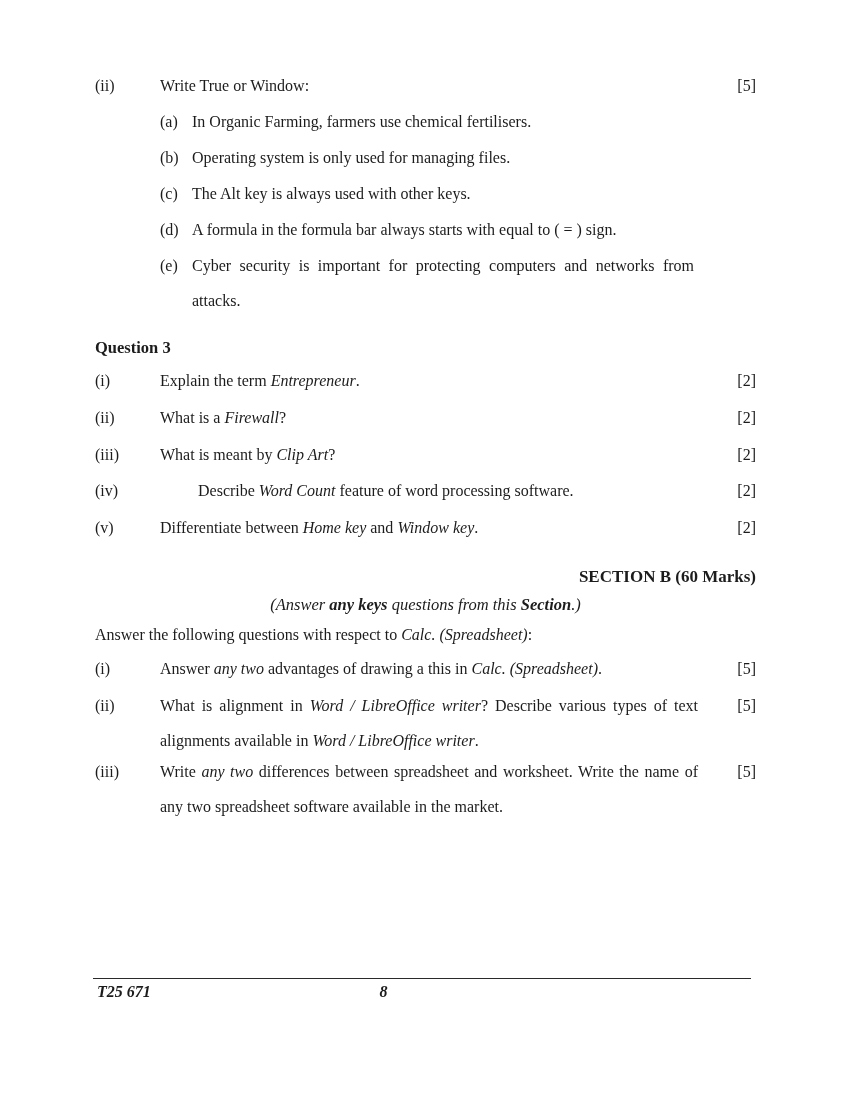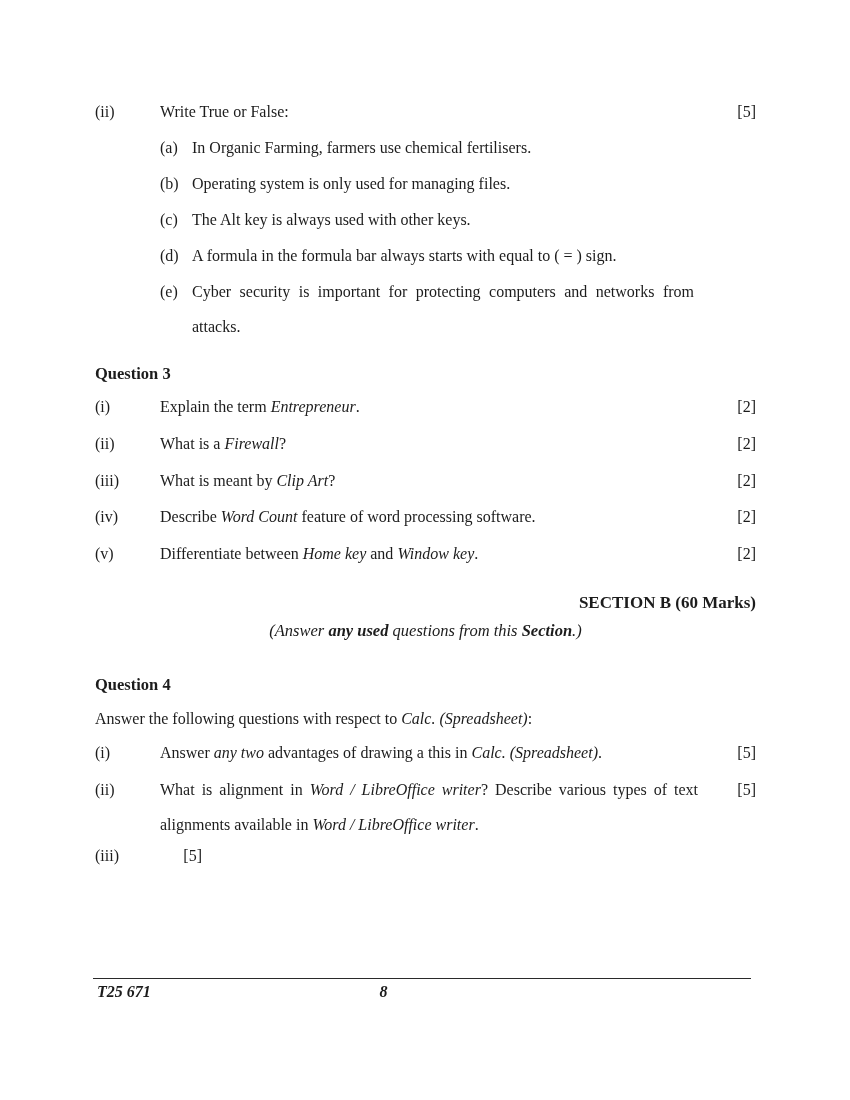--- a/index.html
+++ b/index.html
@@ -7,21 +7,21 @@
     width: 850px; height: 1100px;
     background: #ffffff;
     font-family: "Liberation Serif", serif;
     color: #1c1c1c;
     position: relative;
     overflow: hidden;
   }
   .page {
     position: relative;
     width: 850px; height: 1100px;
-    padding: 94px 94px 0 95px;
+    padding: 68px 94px 0 95px;
     box-sizing: border-box;
     font-size: 16px;
     line-height: 35px;
   }
   
   .q-row { display: flex; align-items: flex-start; }
   .q-num { width: 65px; flex-shrink: 0; }
   .q-text { flex: 1 1 auto; padding-right: 16px; text-align: justify; }
   .q-marks { width: 42px; flex-shrink: 0; text-align: right; }
   
@@ -35,41 +35,41 @@
   .h-q4 { margin-top: 30px; margin-bottom: 4px; }
   .section-title {
     text-align: right; font-weight: 700; font-size: 17px; line-height: 24px;
     margin-top: 20px;
   }
   .section-instruction {
     text-align: center; font-size: 16.5px; line-height: 24px; margin-top: 4px;
   }
   .intro-row { line-height: 35px; }
   .mt2 { margin-top: 2px; }
-  .mt1 { margin-top: 1px; }
+  .mt1 { margin-top: 1px; gap: 38px; }
   .mtm1 { margin-top: -1px; }
   .mtm4 { margin-top: -4px; }
   .footer {
     position: absolute; left: 93px; right: 99px; top: 978px;
     border-top: 1.5px solid #2a2a2a;
     padding-top: 3px;
     font-weight: 700; font-size: 16px; line-height: 20px; font-style: italic;
   }
   .footer-inner { position: relative; width: 100%; }
   .footer-code { position: absolute; left: 4px; top: 0; }
   .footer-page { position: absolute; left: 0; right: 77px; top: 0; text-align: center; }
 </style>
 </head>
 <body>
 
 <div class="page">
 
   <div class="q-row">
     <div class="q-num">(ii)</div>
-    <div class="q-text"><span>Write True or False:</span></div>
+    <div class="q-text"><span>Write True or Window:</span></div>
     <div class="q-marks">[5]</div>
   </div>
 
   <div class="sub-row">
     <div class="sub-num">(a)</div>
     <div class="sub-text"><span>In Organic Farming, farmers use chemical fertilisers.</span></div>
   </div>
   <div class="sub-row">
     <div class="sub-num">(b)</div>
     <div class="sub-text"><span>Operating system is only used for managing files.</span></div>
@@ -109,37 +109,37 @@
     <div class="q-text"><span>Describe </span><span style="font-style: italic;">Word Count</span><span> feature of word processing software.</span></div>
     <div class="q-marks">[2]</div>
   </div>
   <div class="q-row mt2">
     <div class="q-num">(v)</div>
     <div class="q-text"><span>Differentiate between </span><span style="font-style: italic;">Home key</span><span> and </span><span style="font-style: italic;">Window key</span><span>.</span></div>
     <div class="q-marks">[2]</div>
   </div>
 
   <div class="section-title">SECTION B (60 Marks)</div>
-  <div class="section-instruction"><span style="font-style: italic;">(Answer </span><span style="font-style: italic; font-weight: 700;">any used</span><span style="font-style: italic;"> questions from this </span><span style="font-style: italic; font-weight: 700;">Section</span><span style="font-style: italic;">.)</span></div>
+  <div class="section-instruction"><span style="font-style: italic;">(Answer </span><span style="font-style: italic; font-weight: 700;">any keys</span><span style="font-style: italic;"> questions from this </span><span style="font-style: italic; font-weight: 700;">Section</span><span style="font-style: italic;">.)</span></div>
 
-  <div class="q-heading h-q4">Question 4</div>
   <div class="intro-row"><span>Answer the following questions with respect to </span><span style="font-style: italic;">Calc. (Spreadsheet)</span><span>:</span></div>
 
   <div class="q-row mtm1">
     <div class="q-num">(i)</div>
     <div class="q-text"><span>Answer </span><span style="font-style: italic;">any two</span><span> advantages of drawing a this in </span><span style="font-style: italic;">Calc. (Spreadsheet)</span><span>.</span></div>
     <div class="q-marks">[5]</div>
   </div>
   <div class="q-row mt2">
     <div class="q-num">(ii)</div>
     <div class="q-text"><span>What is alignment in </span><span style="font-style: italic;">Word / LibreOffice writer</span><span>? Describe various types of text alignments available in </span><span style="font-style: italic;">Word / LibreOffice writer</span><span>.</span></div>
     <div class="q-marks">[5]</div>
   </div>
   <div class="q-row mtm4">
     <div class="q-num">(iii)</div>
+    <div class="q-text"><span>Write </span><span style="font-style: italic;">any two</span><span> differences between spreadsheet and worksheet. Write the name of any two spreadsheet software available in the market.</span></div>
     <div class="q-marks">[5]</div>
   </div>
 
   <div class="footer">
     <div class="footer-inner">
       <span class="footer-code">T25 671</span>
       <span class="footer-page">8</span>
     </div>
   </div>
 

